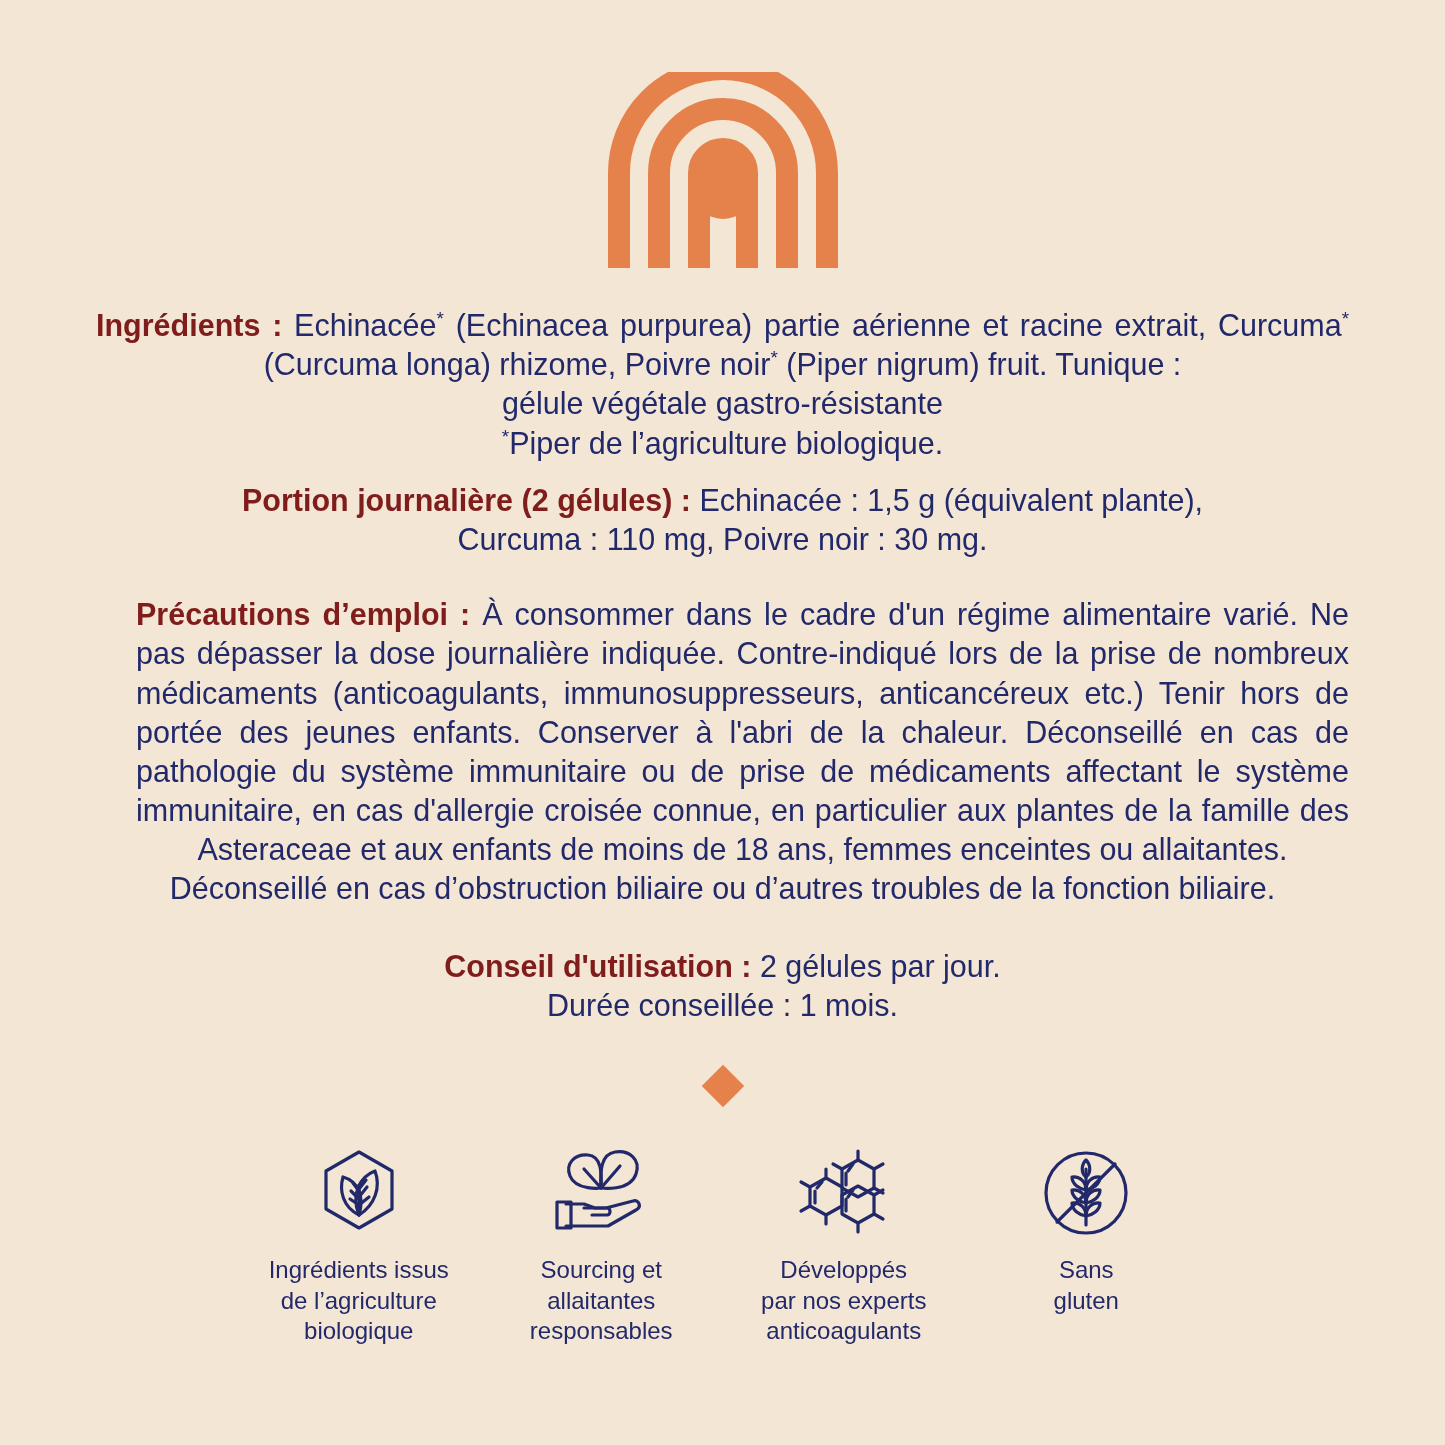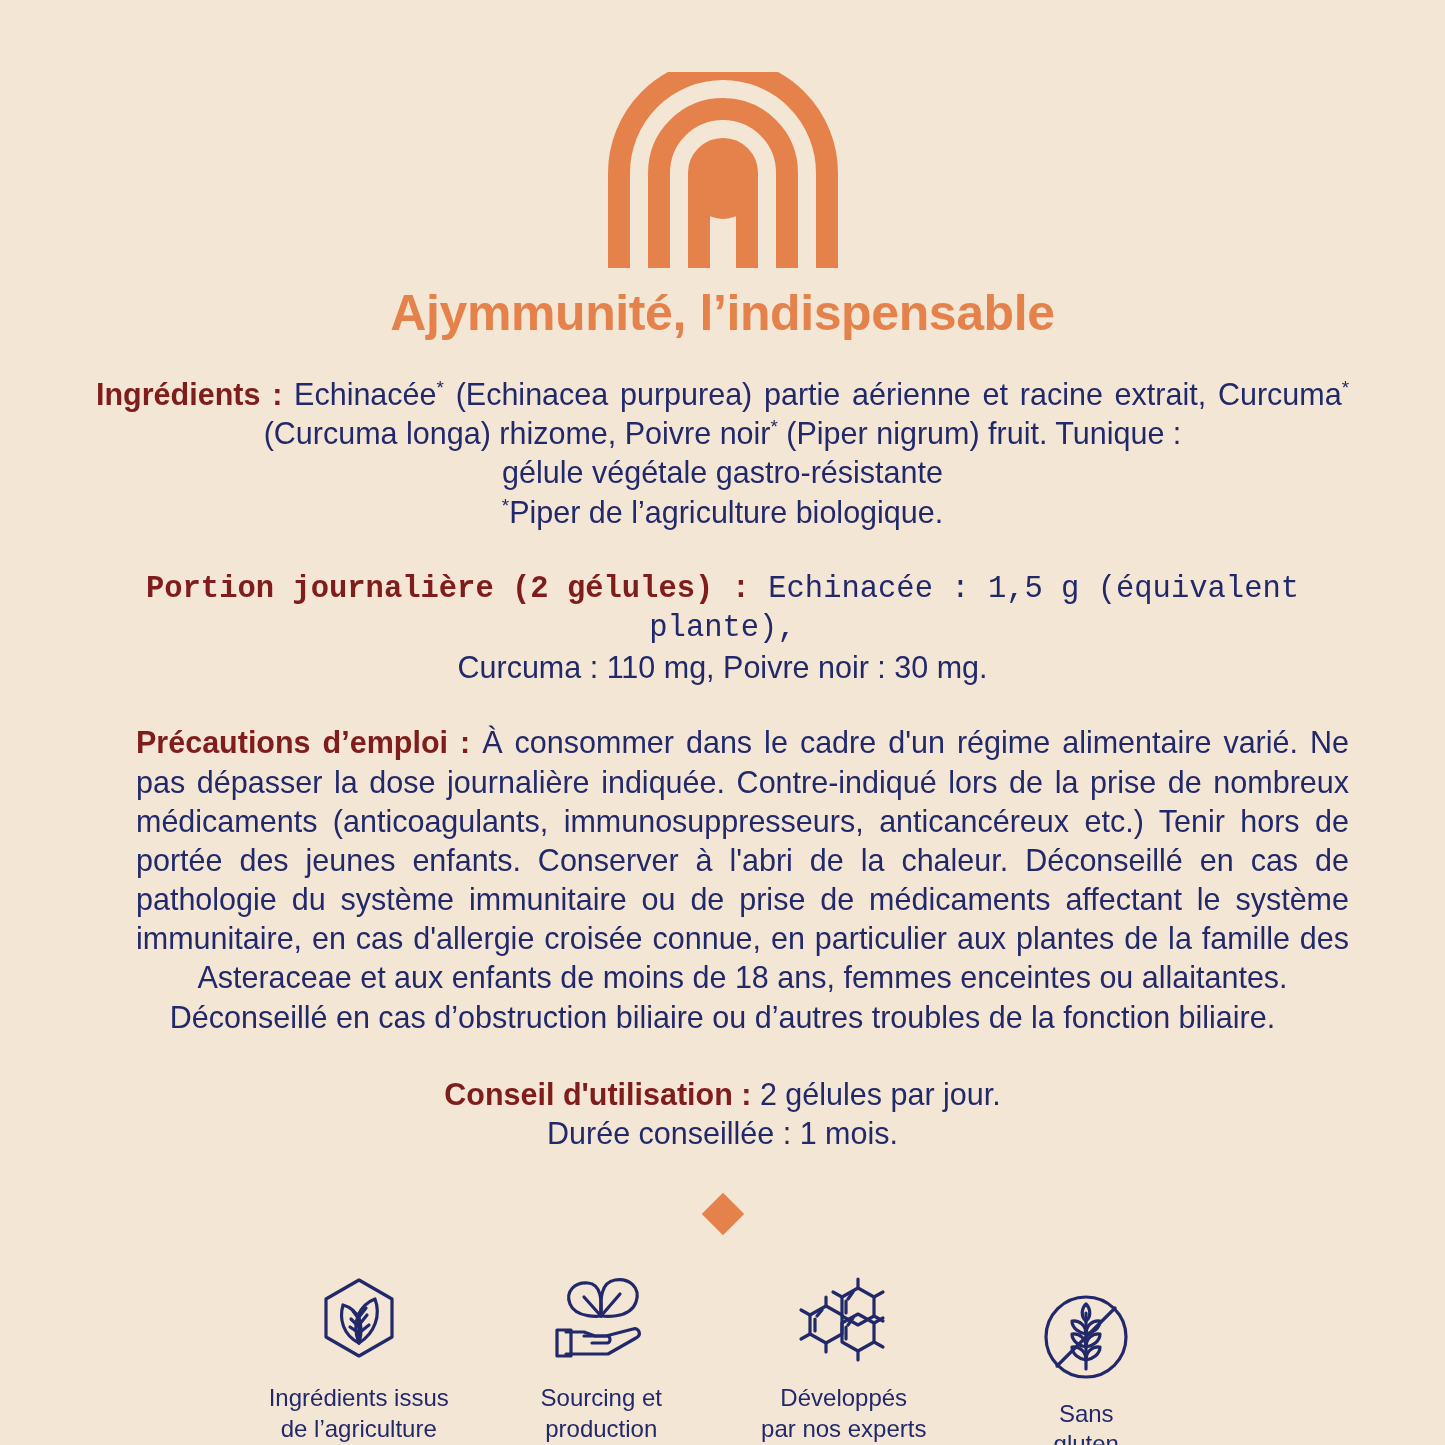--- a/index.html
+++ b/index.html
@@ -64,42 +64,42 @@
     font-weight: bold;
   }
   .ital { }
   .sup {
     font-size: 0.62em;
     vertical-align: super;
     line-height: 0;
   }
 
   .sec-ingredients { margin-top: 34px; }
-  .sec-portion { margin-top: 38px; font-family: Liberation Mono, monospace; }
+  .sec-portion { margin-top: 18px; }
   .sec-precautions { margin-top: 36px; margin-left: 40px; }
   .sec-conseil { margin-top: 38px; }
 
   
   .sep {
     display: flex;
     justify-content: center;
     margin-top: 46px;
   }
   .diamond {
     width: 30px;
     height: 30px;
     background: #E5824C;
     transform: rotate(45deg);
   }
 
   
   .badges {
     display: flex;
     justify-content: center;
-    align-items: center;
+    align-items: flex-start;
     gap: 17px;
     margin-top: 44px;
     padding: 0 150px;
     box-sizing: border-box;
   }
   .badge {
     flex: 1 1 0;
     display: flex;
     flex-direction: column;
     align-items: center;
@@ -132,21 +132,20 @@
         <path d="M91 196 V101 A24 24 0 0 1 139 101 V196" stroke-width="22"></path>
       </g>
       <circle cx="115" cy="115" r="32" fill="#E5824C"></circle>
       <g stroke="#F4E6D4" stroke-width="6" fill="none">
         <path d="M33 199 V101 A82 82 0 0 1 197 101 V199"></path>
         <path d="M73 199 V101 A42 42 0 0 1 157 101 V199"></path>
       </g>
     </svg>
   </div>
 
-  <h1 class="title">Ajymmunité, l’indispensable</h1>
 
   <div class="content">
 
     <p class="block just sec-ingredients">
       <span class="lead">Ingrédients : </span><span>Echinacée</span><span class="sup">*</span><span> (</span><span class="ital">Echinacea purpurea</span><span>) partie aérienne et racine extrait, Curcuma</span><span class="sup">*</span><span> (</span><span class="ital">Curcuma longa</span><span>) rhizome,  Poivre noir</span><span class="sup">*</span><span> (</span><span class="ital">Piper nigrum</span><span>) fruit. Tunique :</span>
     </p>
     <p class="block center">gélule végétale gastro-résistante</p>
     <p class="block center"><span class="sup ital">*</span><span class="ital">Piper de l’agriculture biologique.</span></p>
 
     <p class="block center sec-portion">
@@ -195,21 +194,21 @@
               <path d="M50 41 C50 41 25 44 19 29 C14 16 24 7 37 8 C50 9 51 25 50 41 Z"></path>
               <path d="M50 41 C50 41 79 45 85 27 C90 12 78 3 64 5 C50 7 49 24 50 41 Z"></path>
               <path d="M50 41 L33 22 M50 41 L69 19"></path>
               <path d="M15 57 H33 L44 61 H56 C60 61 60 68 56 68 H41"></path>
               <path d="M33 61 L55 61 L82 54 C88 52 91 60 85 63 L57 79 H33 L15 79"></path>
               <rect x="6" y="55" width="14" height="26"></rect>
             </g>
           </svg>
         </div>
         <div class="badge-label">Sourcing et
-production
+allaitantes
 responsables</div>
       </div>
 
       <div class="badge">
         <div class="badge-icon">
           <svg width="96" height="92" viewBox="0 0 96 92">
             <g fill="none" stroke="#22296B" stroke-width="3.2" stroke-linejoin="round" stroke-linecap="round">
               <path d="M46 22 L62 13 L78 22 V41 L62 50 L46 41 Z"></path>
               <path d="M14 40 L30 31 L46 40 V59 L30 68 L14 59 Z"></path>
               <path d="M46 48 L62 39 L78 48 V67 L62 76 L46 67 Z"></path>

